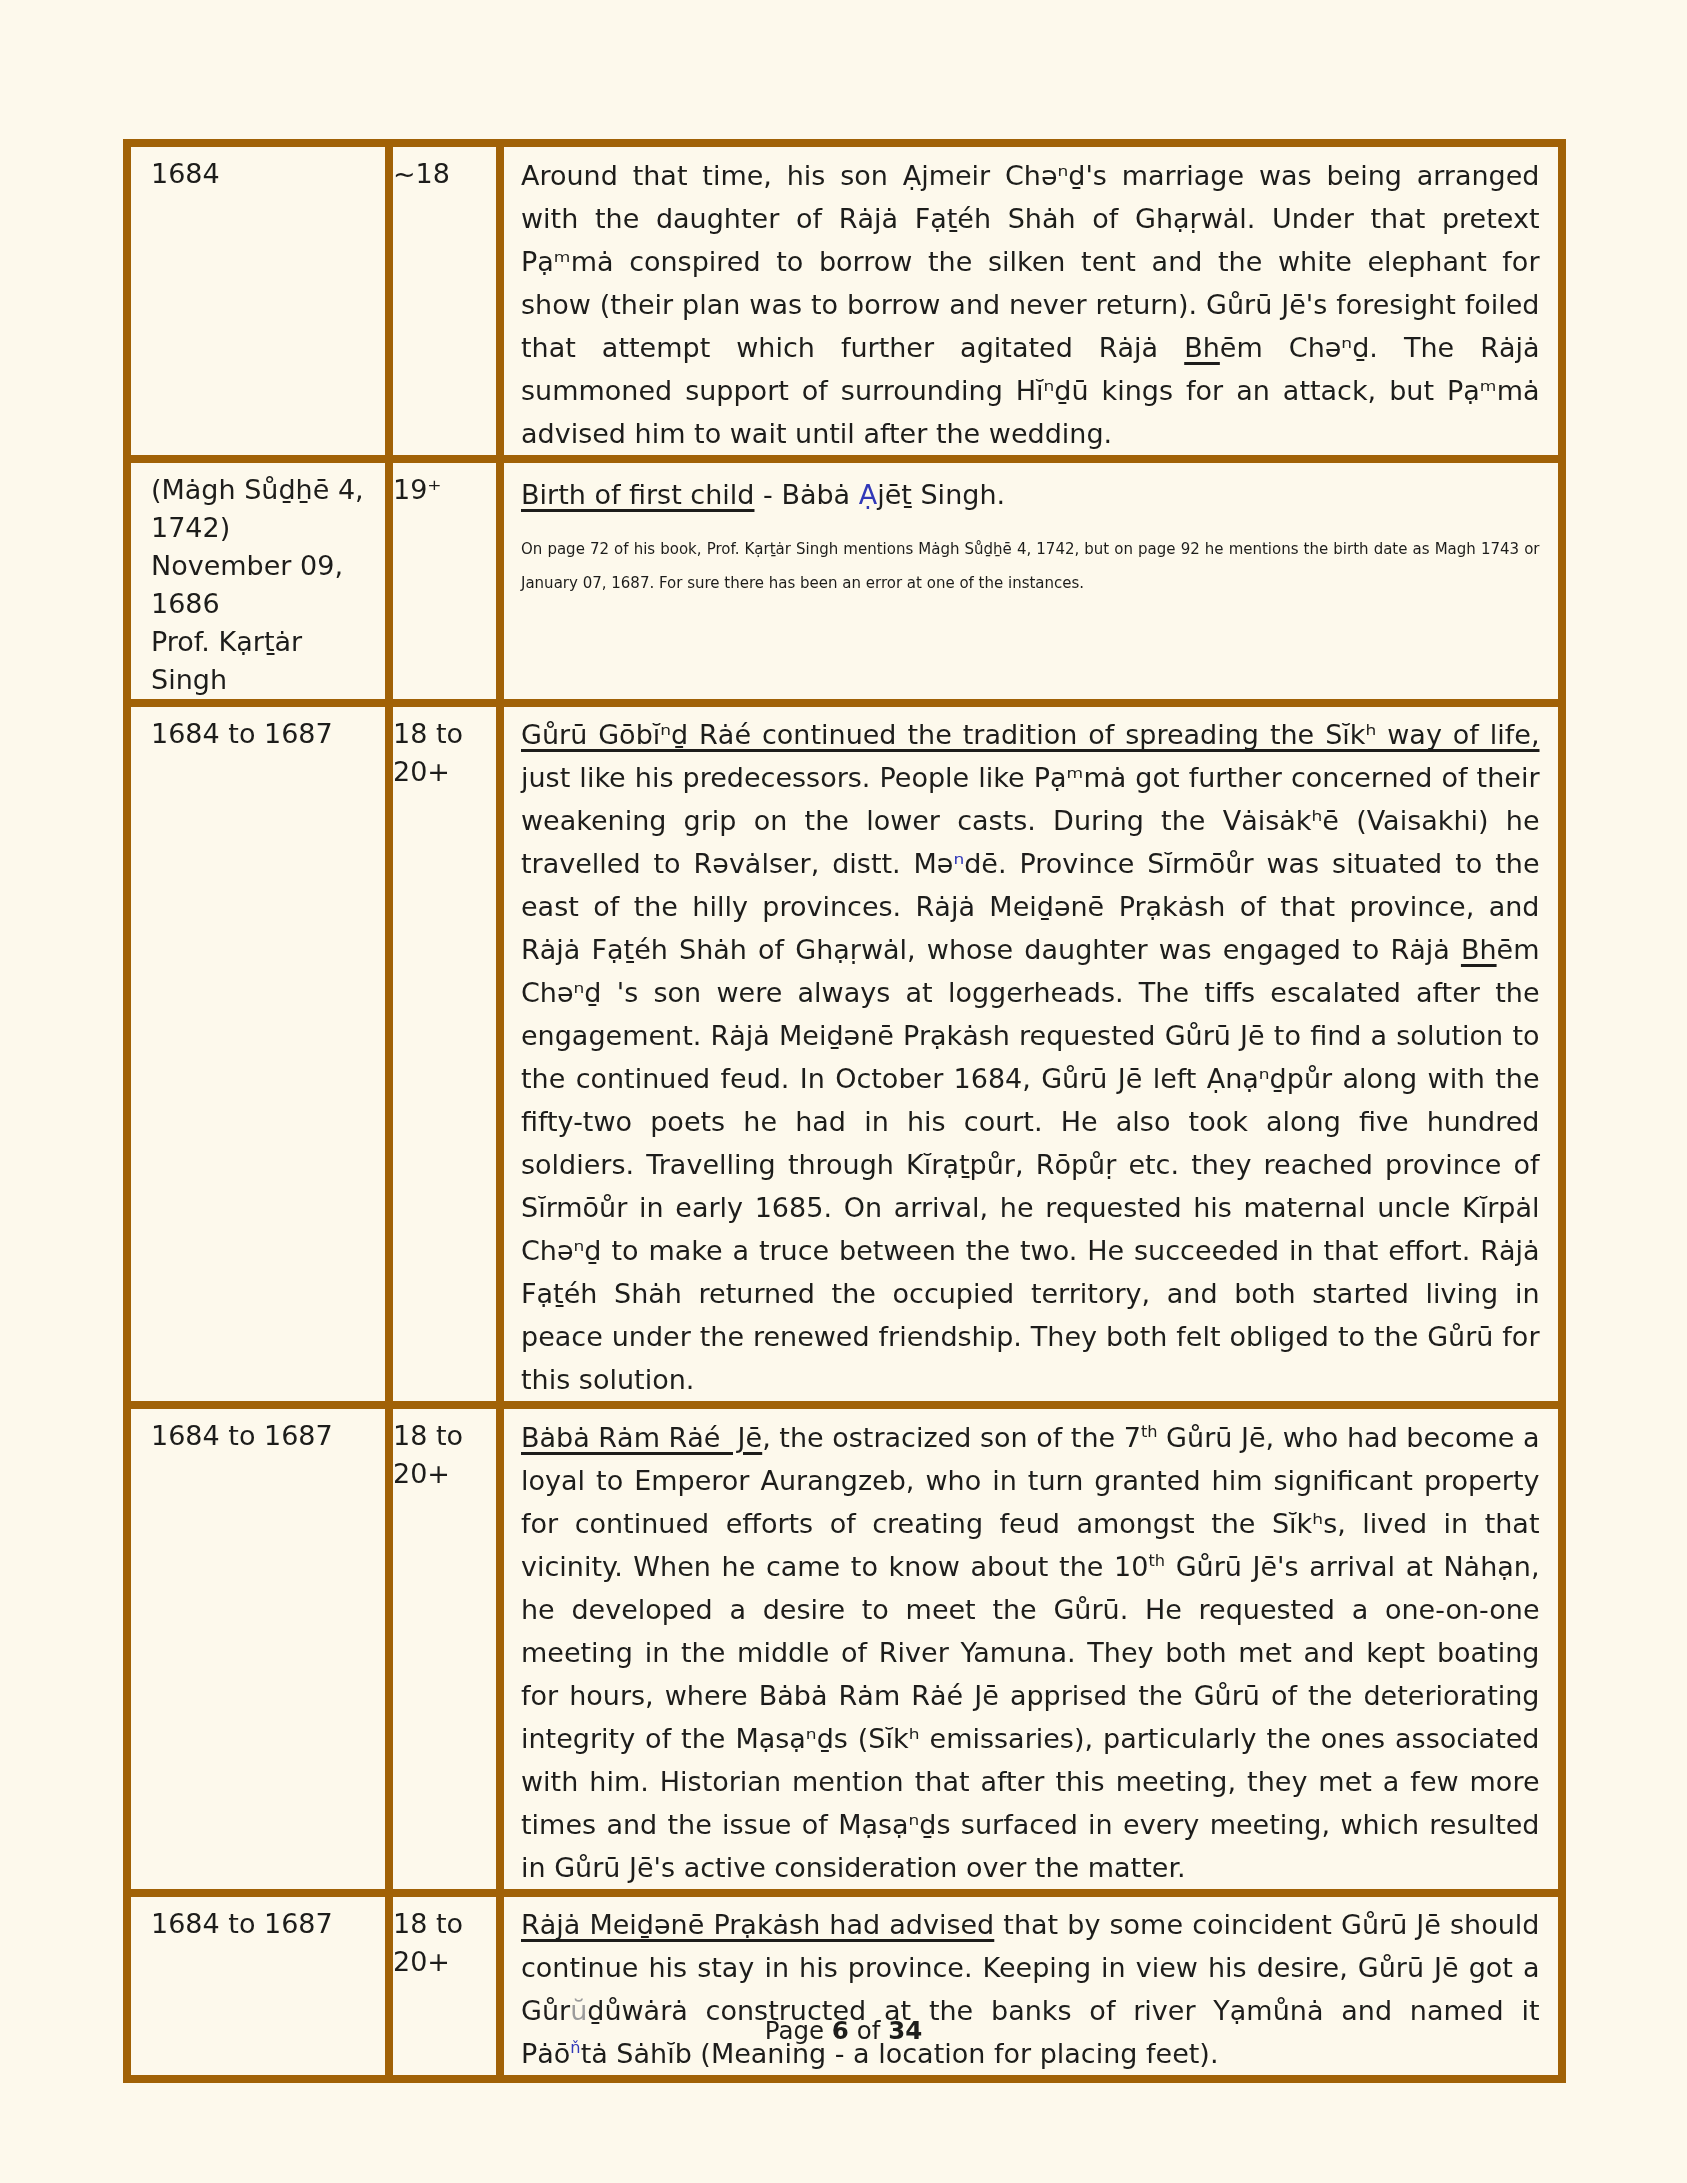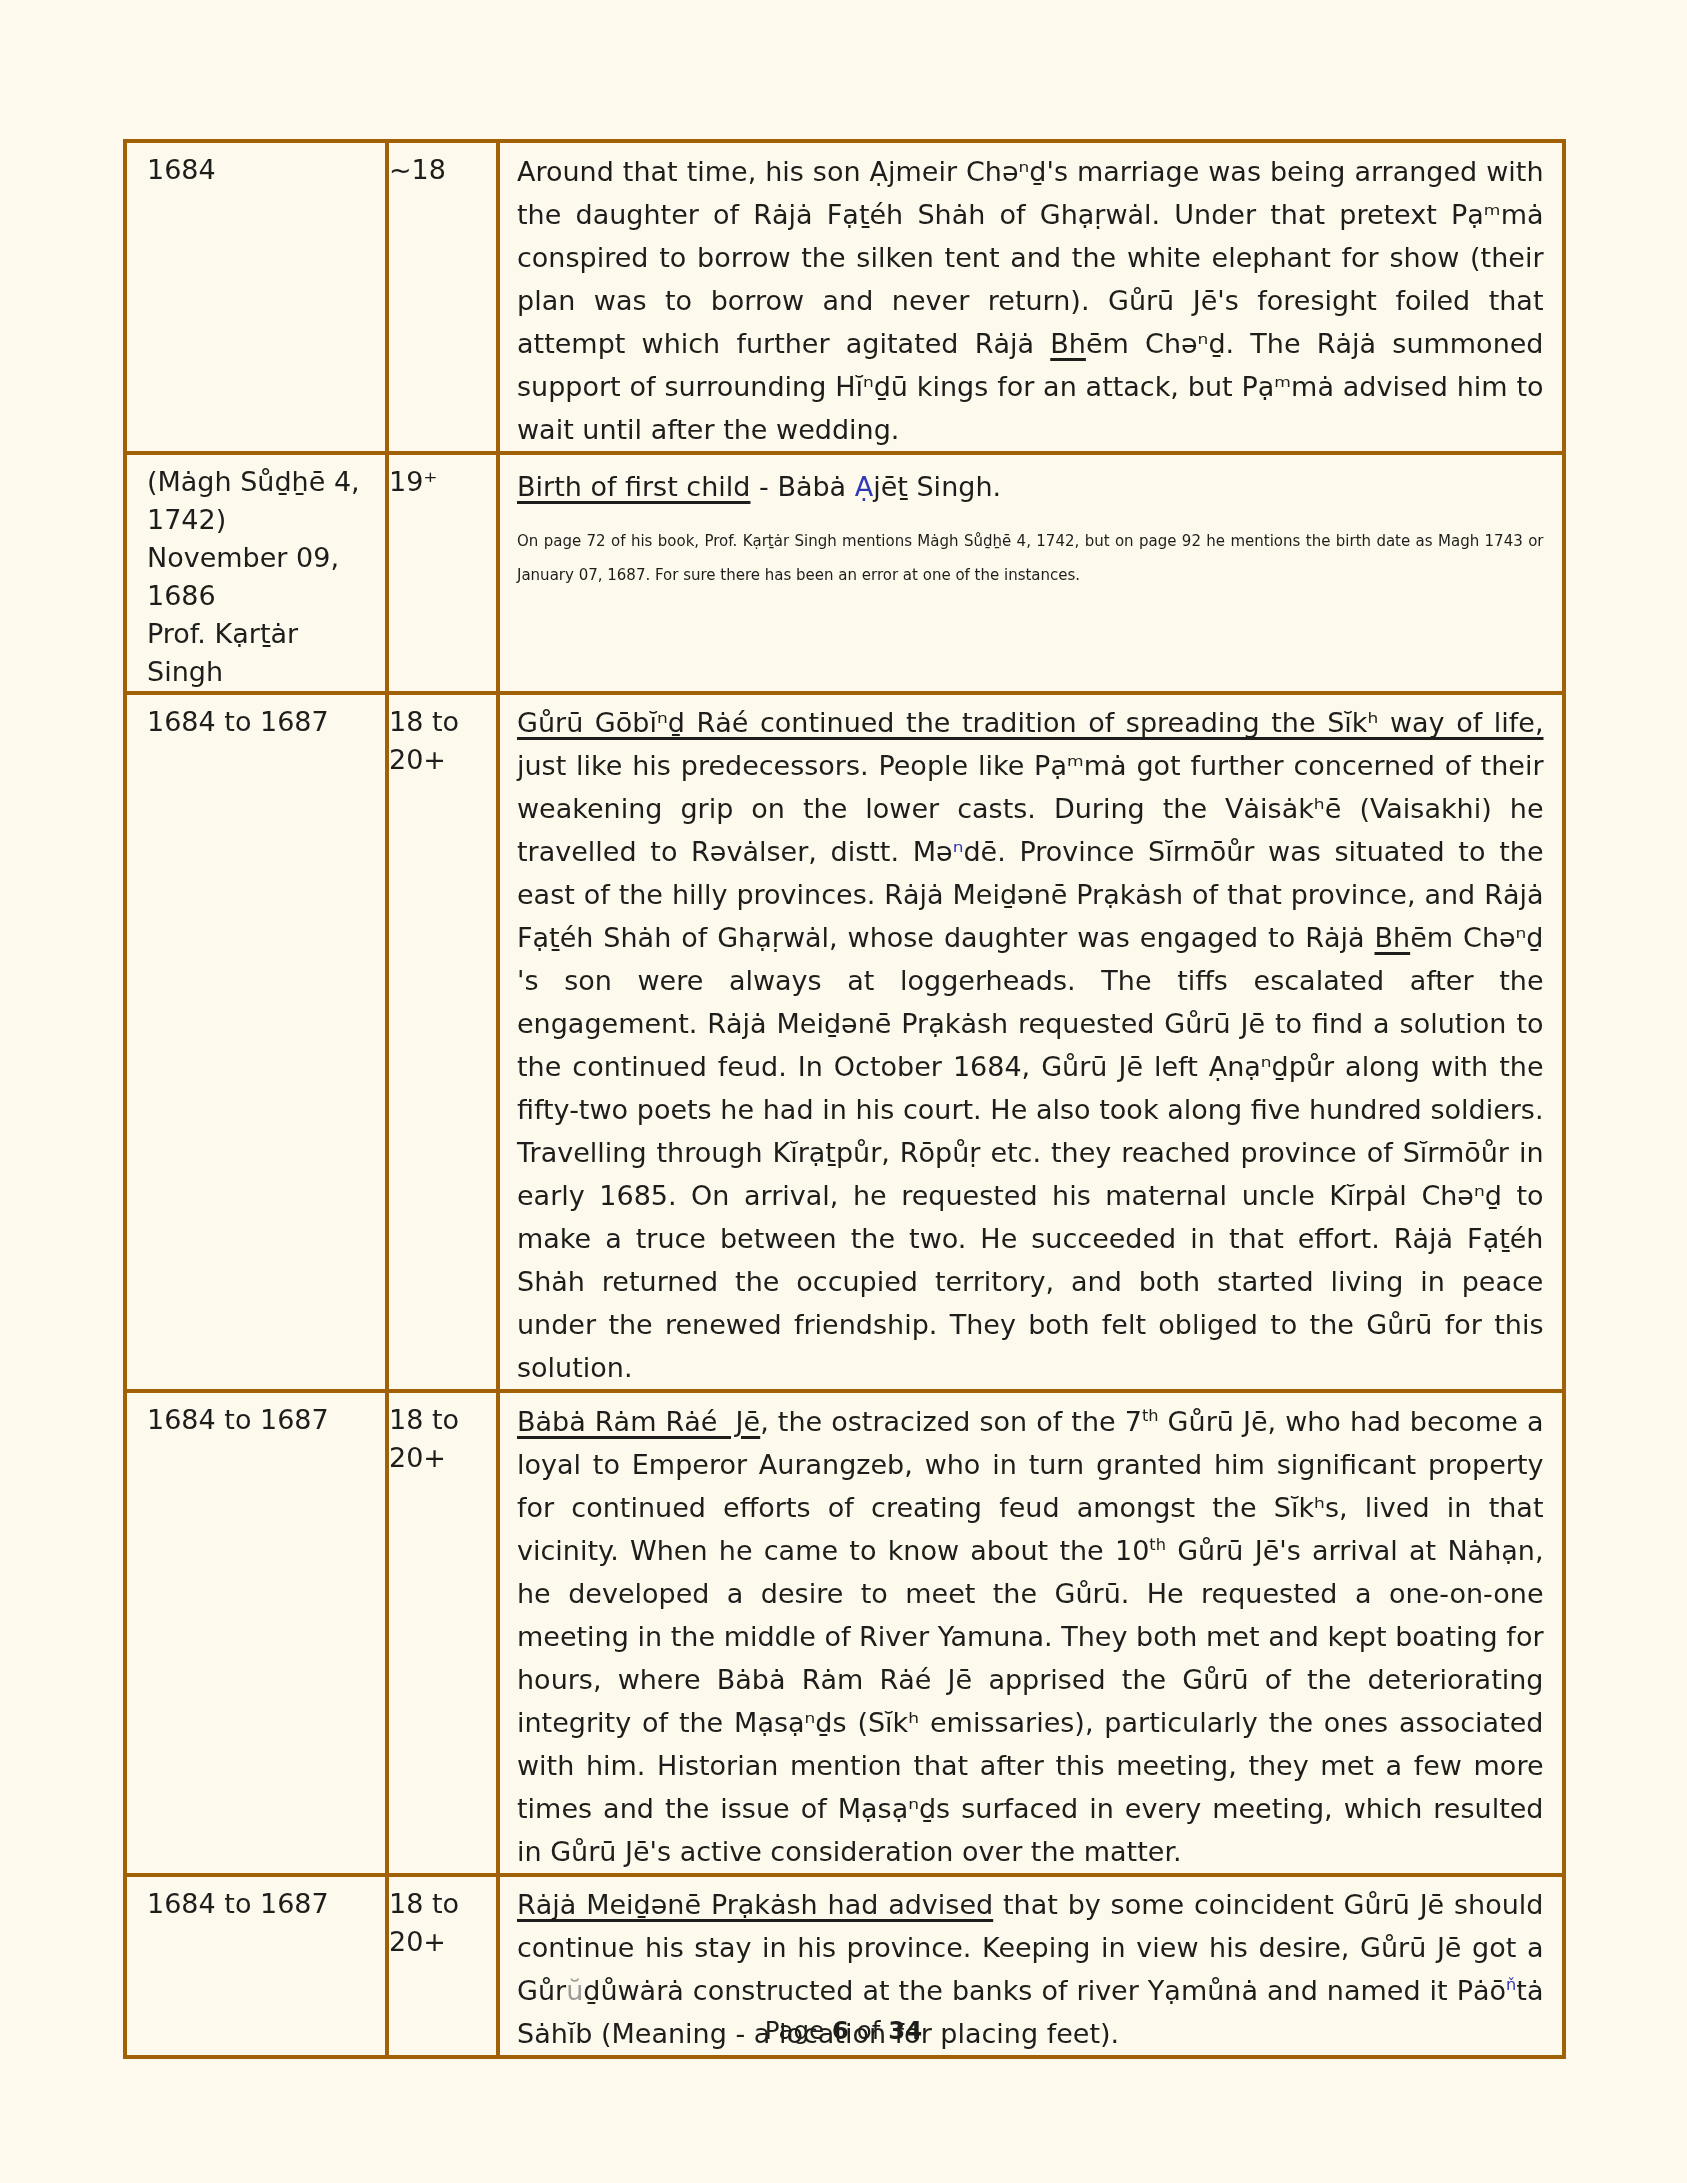--- a/index.html
+++ b/index.html
@@ -18,21 +18,21 @@
   }
   table.timeline {
     position: absolute;
     left: 123px;
     top: 139px;
     width: 1443px;
     border-collapse: collapse;
     table-layout: fixed;
   }
   table.timeline td {
-    border: 4px solid #a16207;
+    border: 8px solid #a16207;
     vertical-align: top;
     overflow: hidden;
   }
   col.c-date { width: 262px; }
   col.c-age  { width: 111px; }
   td.date {
     padding: 8px 8px 0 20px;
     font-size: 27px;
     line-height: 38px;
   }

